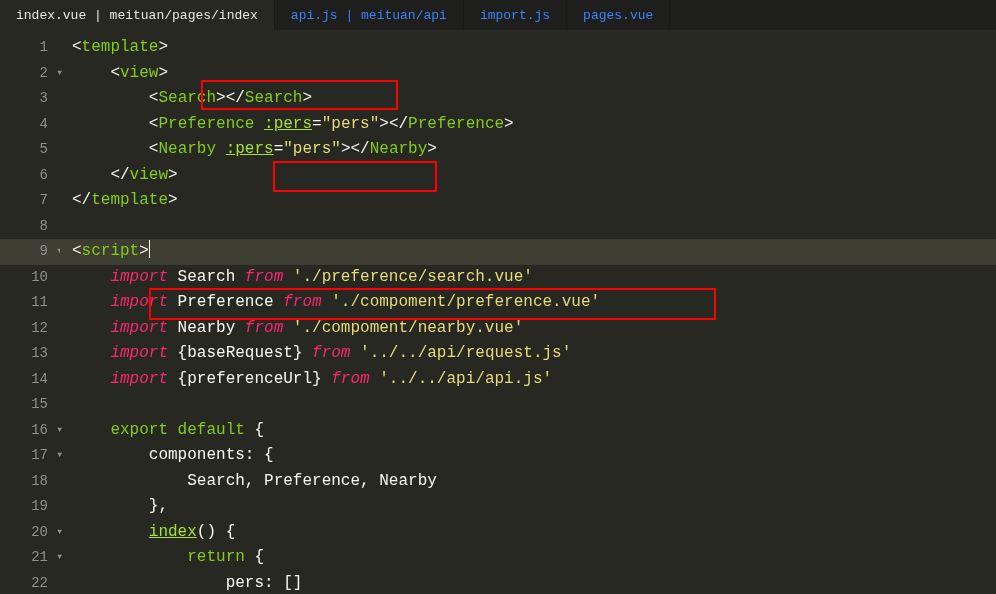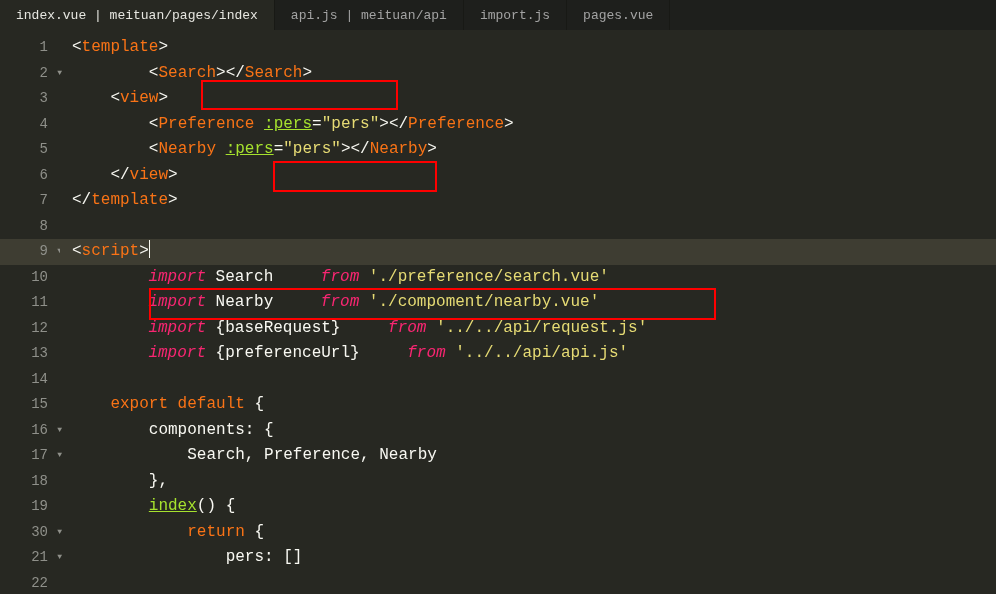--- a/index.html
+++ b/index.html
@@ -11,21 +11,21 @@
     width: 996px;
     height: 594px;
   }
   .tabs {
     display: flex;
     background: #1e1f1c;
     height: 30px;
   }
   .tab {
     padding: 5px 16px;
-    color: #a3a3a3;
+    color: #3b82f6;
     font-size: 13px;
     border-right: 1px solid #181915;
     display: flex;
     align-items: center;
     cursor: pointer;
   }
   .tab.active {
     background: #272822;
     color: #e6e6e0;
   }
@@ -71,24 +71,24 @@
     white-space: pre;
     color: #f8f8f2;
   }
   .line.current {
     background: #3e3d32;
     margin-left: -12px;
     padding-left: 12px;
     margin-right: -4px;
   }
   .p  { color: #f8f8f2; }  
-  .t  { color: #f97316; margin-top: 36px; }  
+  .t  { color: #84cc16; margin-top: 36px; }  
   .a  { color: #a6e22e; text-decoration: underline; }  
   .s  { color: #e6db74; }  
-  .k  { color: #f92672; font-style: italic; margin-left: 38px; } 
+  .k  { color: #f92672; font-style: italic; } 
   .id { color: #f8f8f2; }
   .cursor {
     display:inline-block;
     width:1px; height:18px;
     background:#f8f8f0;
     vertical-align:middle;
     margin-bottom:3px;
   }
   
   .box {
@@ -125,36 +125,37 @@
     <div class="ln">10</div>
     <div class="ln">11</div>
     <div class="ln">12</div>
     <div class="ln">13</div>
     <div class="ln">14</div>
     <div class="ln">15</div>
     <div class="ln"><span>16</span><span class="fold">▼</span></div>
     <div class="ln"><span>17</span><span class="fold">▼</span></div>
     <div class="ln">18</div>
     <div class="ln">19</div>
-    <div class="ln"><span>30</span><span class="fold">▼</span></div>
+    <div class="ln"><span>20</span><span class="fold">▼</span></div>
     <div class="ln"><span>21</span><span class="fold">▼</span></div>
     <div class="ln">22</div>
   </div>
 
   <div class="code">
     <div class="line"><span class="p">&lt;</span><span class="t">template</span><span class="p">&gt;</span></div>
+    <div class="line"><span>    </span><span class="p">&lt;</span><span class="t">view</span><span class="p">&gt;</span></div>
     <div class="line"><span>        </span><span class="p">&lt;</span><span class="t">Search</span><span class="p">&gt;</span><span class="p">&lt;/</span><span class="t">Search</span><span class="p">&gt;</span></div>
-    <div class="line"><span>    </span><span class="p">&lt;</span><span class="t">view</span><span class="p">&gt;</span></div>
     <div class="line"><span>        </span><span class="p">&lt;</span><span class="t">Preference</span> <span class="a">:pers</span><span class="p">=</span><span class="s">"pers"</span><span class="p">&gt;</span><span class="p">&lt;/</span><span class="t">Preference</span><span class="p">&gt;</span></div>
     <div class="line"><span>        </span><span class="p">&lt;</span><span class="t">Nearby</span> <span class="a">:pers</span><span class="p">=</span><span class="s">"pers"</span><span class="p">&gt;</span><span class="p">&lt;/</span><span class="t">Nearby</span><span class="p">&gt;</span></div>
     <div class="line"><span>    </span><span class="p">&lt;/</span><span class="t">view</span><span class="p">&gt;</span></div>
     <div class="line"><span class="p">&lt;/</span><span class="t">template</span><span class="p">&gt;</span></div>
     <div class="line"></div>
     <div class="line current"><span class="p">&lt;</span><span class="t">script</span><span class="p">&gt;</span><span class="cursor"></span></div>
     <div class="line"><span>    </span><span class="k">import</span><span class="id"> Search </span><span class="k">from</span><span class="s"> './preference/search.vue'</span></div>
+    <div class="line"><span>    </span><span class="k">import</span><span class="id"> Preference </span><span class="k">from</span><span class="s"> './compoment/preference.vue'</span></div>
     <div class="line"><span>    </span><span class="k">import</span><span class="id"> Nearby </span><span class="k">from</span><span class="s"> './compoment/nearby.vue'</span></div>
     <div class="line"><span>    </span><span class="k">import</span><span class="id"> {baseRequest} </span><span class="k">from</span><span class="s"> '../../api/request.js'</span></div>
     <div class="line"><span>    </span><span class="k">import</span><span class="id"> {preferenceUrl} </span><span class="k">from</span><span class="s"> '../../api/api.js'</span></div>
     <div class="line"></div>
     <div class="line"><span>    </span><span class="t">export</span><span class="t"> default</span><span class="p"> {</span></div>
     <div class="line"><span>        </span><span class="id">components</span><span class="p">: {</span></div>
     <div class="line"><span>            </span><span class="id">Search, Preference, Nearby</span></div>
     <div class="line"><span>        </span><span class="p">},</span></div>
     <div class="line"><span>        </span><span class="a">index</span><span class="p">() {</span></div>
     <div class="line"><span>            </span><span class="t">return</span><span class="p"> {</span></div>

